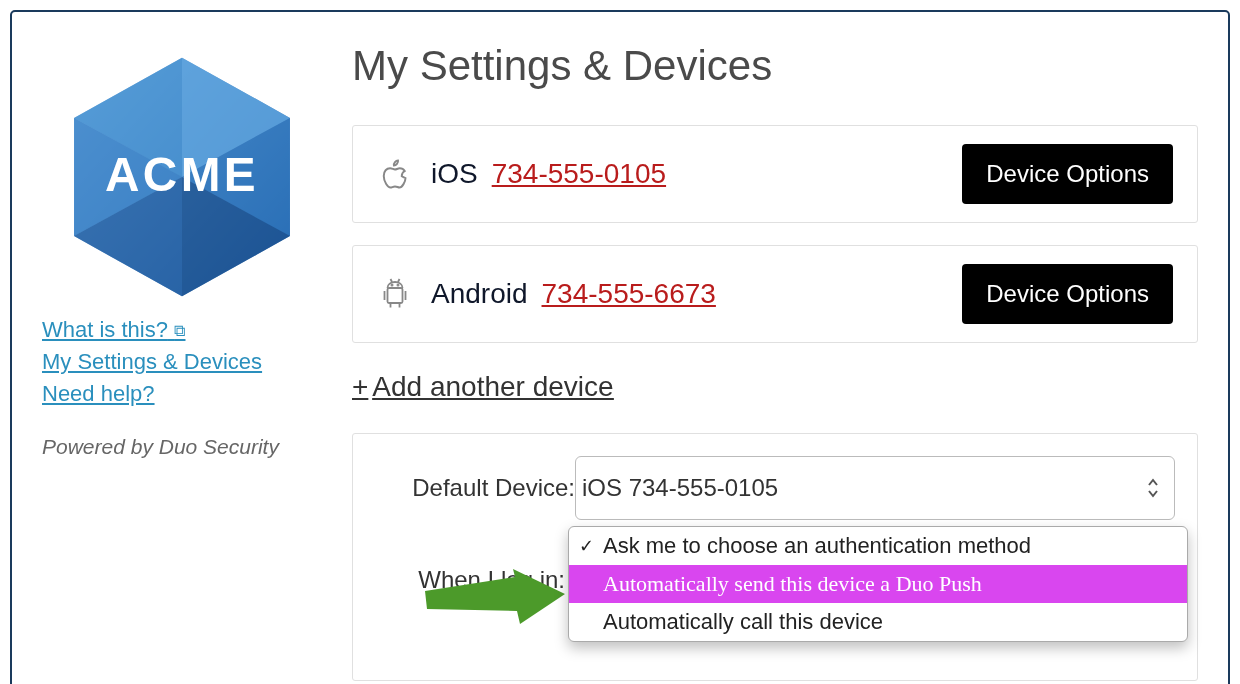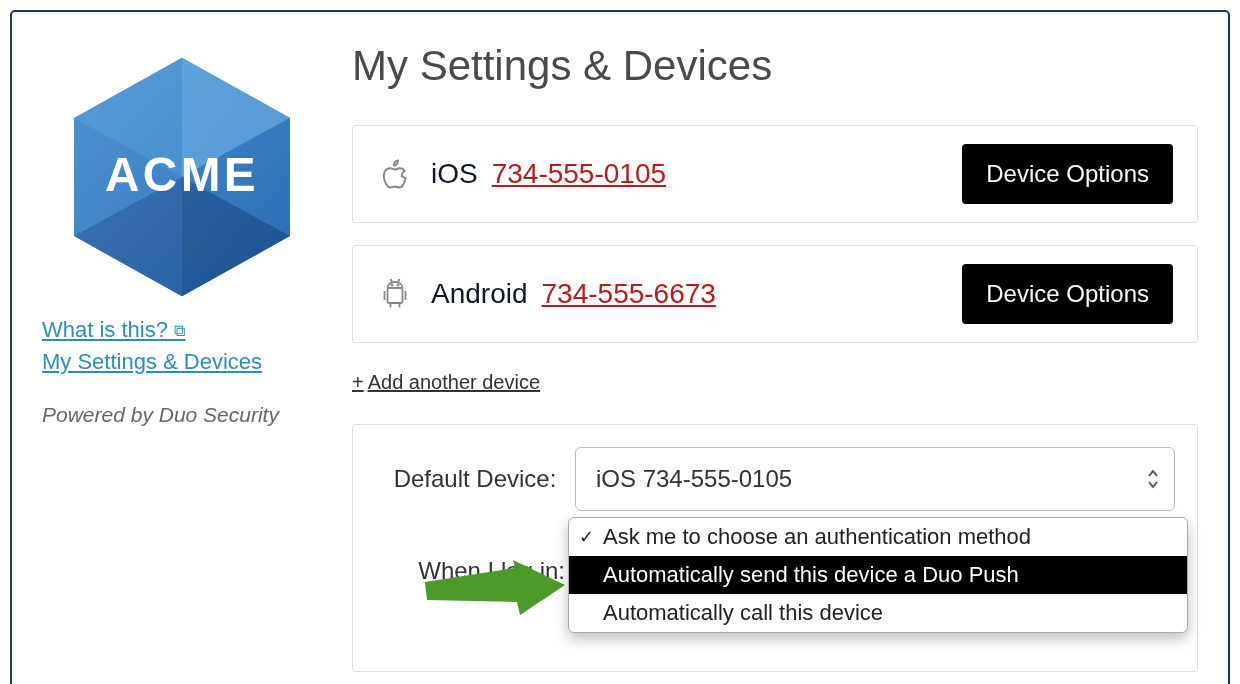--- a/index.html
+++ b/index.html
@@ -82,51 +82,51 @@
     background: #000000;
     color: #fff;
     font-size: 24px;
     font-weight: 500;
     border: none;
     border-radius: 4px;
     padding: 16px 24px;
     cursor: pointer;
   }
   .add-another {
-    font-size: 20px;
+    font-size: 28px;
     color: #333;
     margin: 6px 0 30px 0;
     display: inline-block;
   }
   .add-another .plus { margin-right: 4px; }
   .add-another .ul { text-decoration: underline; }
   .settings-panel {
     border: 1px solid #e0e0e0;
     border-radius: 3px;
     padding: 22px 22px 40px 22px;
     position: relative;
   }
   .form-row {
     display: flex;
     align-items: center;
     margin-bottom: 28px;
   }
   .form-label {
     width: 200px;
-    text-align: center;
+    text-align: right;
     font-size: 24px;
     color: #333;
   }
   .form-row.row2 .form-label { text-align: right; padding-right: 10px; }
   .select-box {
     flex: 1;
     height: 64px;
     border: 1px solid #bbb;
     border-radius: 6px;
-    padding: 0 44px 0 20px;
+    padding: 0 44px 0 6px;
     font-size: 24px;
     color: #333;
     background: #fff;
     display: flex;
     align-items: center;
     position: relative;
     cursor: pointer;
   }
   .select-box.green {
     border: 2px solid #4c9a2a;
@@ -160,22 +160,23 @@
     color: #222;
     position: relative;
     cursor: pointer;
   }
   .dd-item .check {
     position: absolute;
     left: 10px;
     font-size: 18px;
   }
   .dd-item.sel {
-    background: #000000;
+    background: #d946ef;
     color: #fff;
+    font-family: Liberation Serif, serif;
   }
   
   .arrow-wrap {
     position: absolute;
     left: 72px;
     top: 135px;
     z-index: 4;
   }
 </style>
 </head>
@@ -198,20 +199,21 @@
         <polygon points="195,58 195,162 100,110" fill="#2d74bd" opacity="0.6"></polygon>
         <polygon points="5,58 5,162 100,110" fill="#3a82c8" opacity="0.7"></polygon>
         <polygon points="100,215 195,162 100,110" fill="#1a4d8a" opacity="0.7"></polygon>
         <polygon points="5,162 100,215 100,110" fill="#235da0" opacity="0.7"></polygon>
         <text x="100" y="122" text-anchor="middle" font-family="Arial" font-weight="900" font-size="42" fill="#fff" letter-spacing="3">ACME</text>
       </svg>
     </div>
     <div class="side-links">
       <div><a href="#"><span>What is this?</span> <span class="ext-icon">⧉</span></a></div>
       <div><a href="#">My Settings &amp; Devices</a></div>
+      <div><a href="#">Need help?</a></div>
     </div>
     <div class="powered">Powered by Duo Security</div>
   </aside>
 
   <section class="main">
     <h1 class="page-title">My Settings &amp; Devices</h1>
 
     
     <div class="device-row">
       <svg class="device-icon" viewBox="0 0 24 24" fill="none" stroke="currentColor" stroke-width="1.3">

